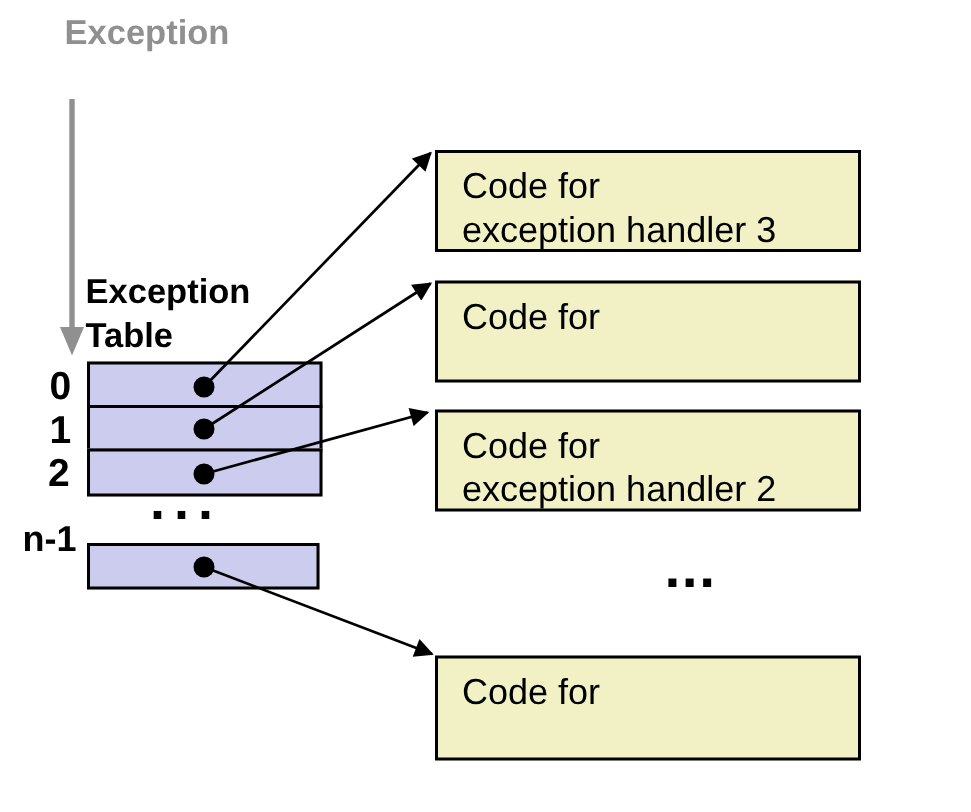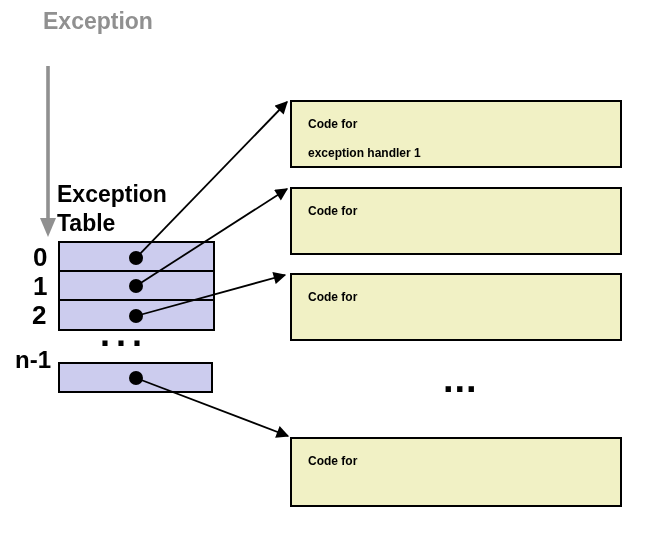--- a/index.html
+++ b/index.html
@@ -10,23 +10,23 @@
   .lbl { position:absolute; font-weight:bold; white-space:nowrap; }
   .gray-label { color:var(--gray,#909090); font-size:23px; line-height:30px; }
   .black-label { color:#000; font-size:23px; line-height:29px; }
   .rowlabel { color:#000; font-size:26px; line-height:28px; }
   .trow {
     position:absolute; left:58px; width:157px; height:31px;
     background:var(--table-fill,#ccccee); border:2px solid #000; box-sizing:border-box;
   }
   .lastrow { left:58px; width:155px; }
   .hbox {
-    position:absolute; left:290px; width:332px; height:68px;
+    position:absolute; left:290px; width:284px; height:68px;
     background:var(--handler-fill,#f1f1c5); border:2px solid #000; box-sizing:border-box;
-    padding:8px 0 0 16px; font-size:12px; font-weight:bold; line-height:29px; color:#000;
+    padding:8px 0 0 16px; font-size:24px; font-weight:normal; line-height:29px; color:#000;
   }
   .ellipsis { position:absolute; font-weight:bold; color:#000; }
   svg.overlay { position:absolute; left:0; top:0; width:647px; height:541px; pointer-events:none; }
 </style>
 </head>
 <body>
 
 <div class="canvas">
 
   <div class="lbl gray-label" style="left:43px; top:6px;">
@@ -45,27 +45,28 @@
 
   <div class="lbl rowlabel" style="left:33px; top:243px;">0</div>
   <div class="lbl rowlabel" style="left:33px; top:272px;">1</div>
   <div class="lbl rowlabel" style="left:32px; top:301px;">2</div>
   <div class="lbl rowlabel" style="left:15px; top:346px; font-size:24px;">n-1</div>
 
   <div class="ellipsis" style="left:100px; top:313px; font-size:36px; letter-spacing:6px;">...</div>
 
   <div class="hbox" style="top:100px;">
     <div>Code for</div>
-    <div>exception handler 1</div>
+    <div>exception handler 3</div>
   </div>
   <div class="hbox" style="top:187px;">
     <div>Code for</div>
   </div>
   <div class="hbox" style="top:273px;">
     <div>Code for</div>
+    <div>exception handler 2</div>
   </div>
   <div class="hbox" style="top:437px; height:70px;">
     <div>Code for</div>
   </div>
 
   <div class="ellipsis" style="left:443px; top:358px; font-size:38px; letter-spacing:1px;">...</div>
 
   <svg class="overlay" viewBox="0 0 647 541">
     <defs>
       <marker id="ah" viewBox="0 0 10 10" refX="9" refY="5" markerWidth="7.5" markerHeight="7" orient="auto">

